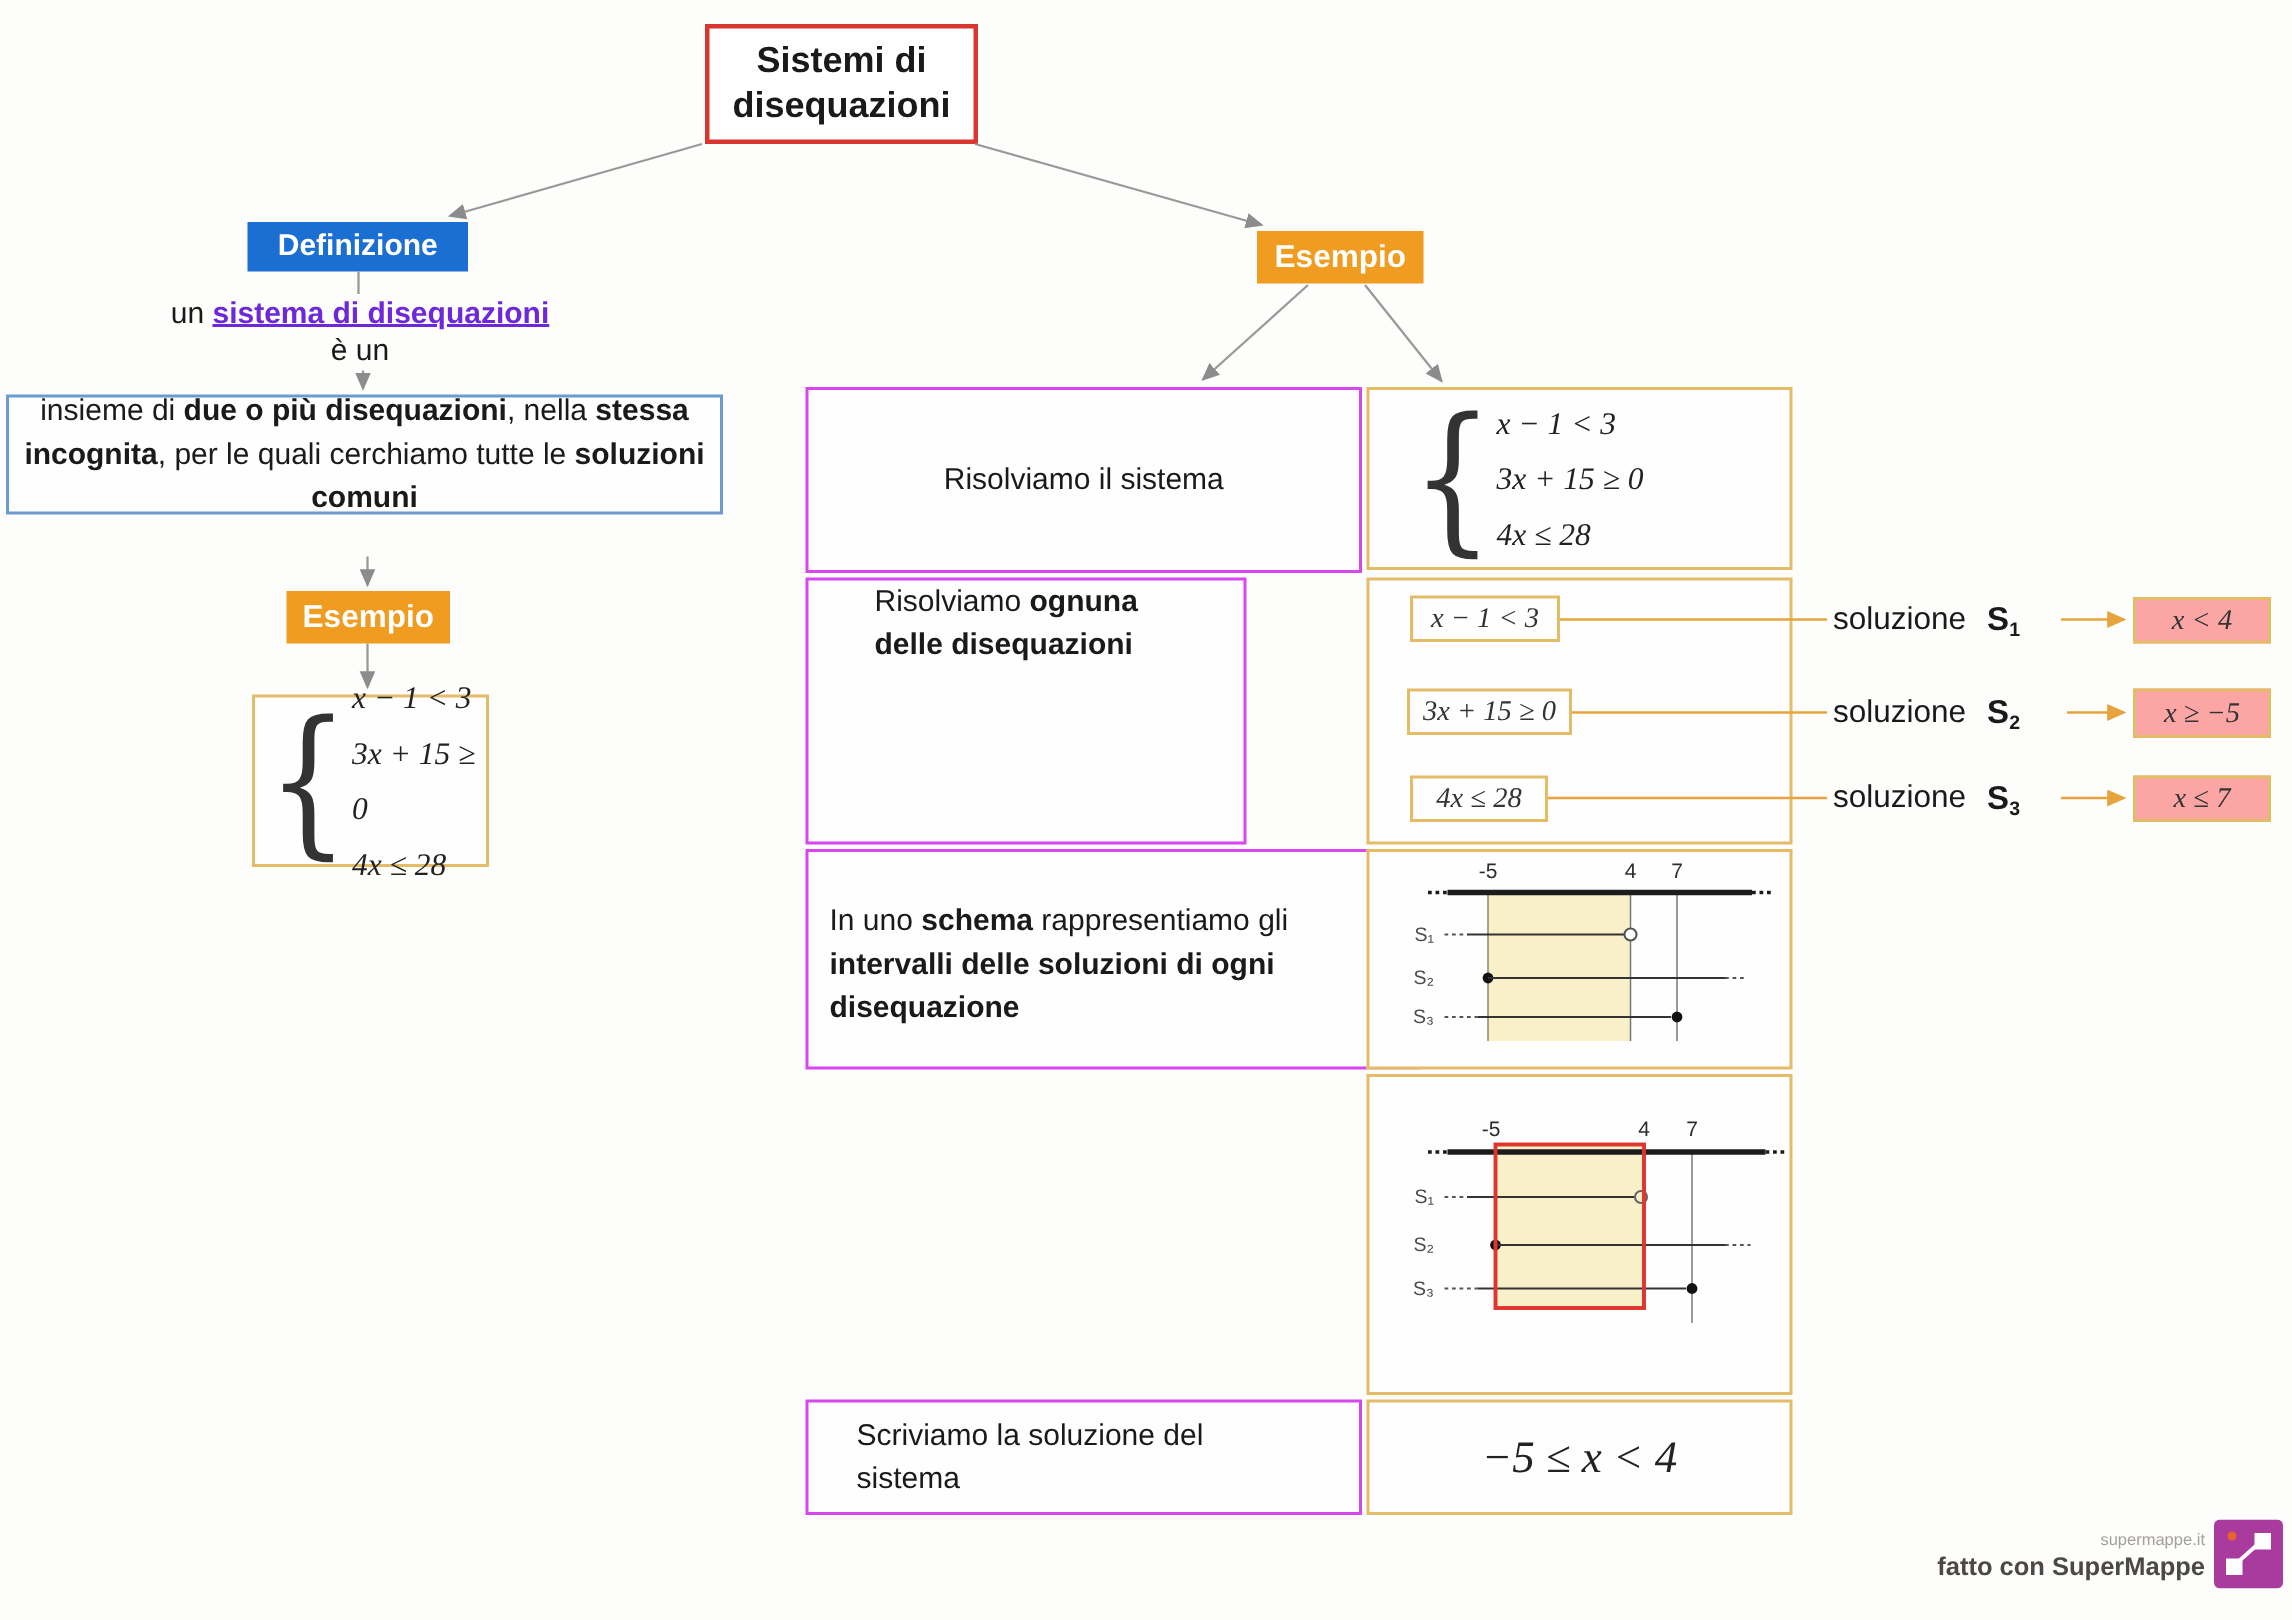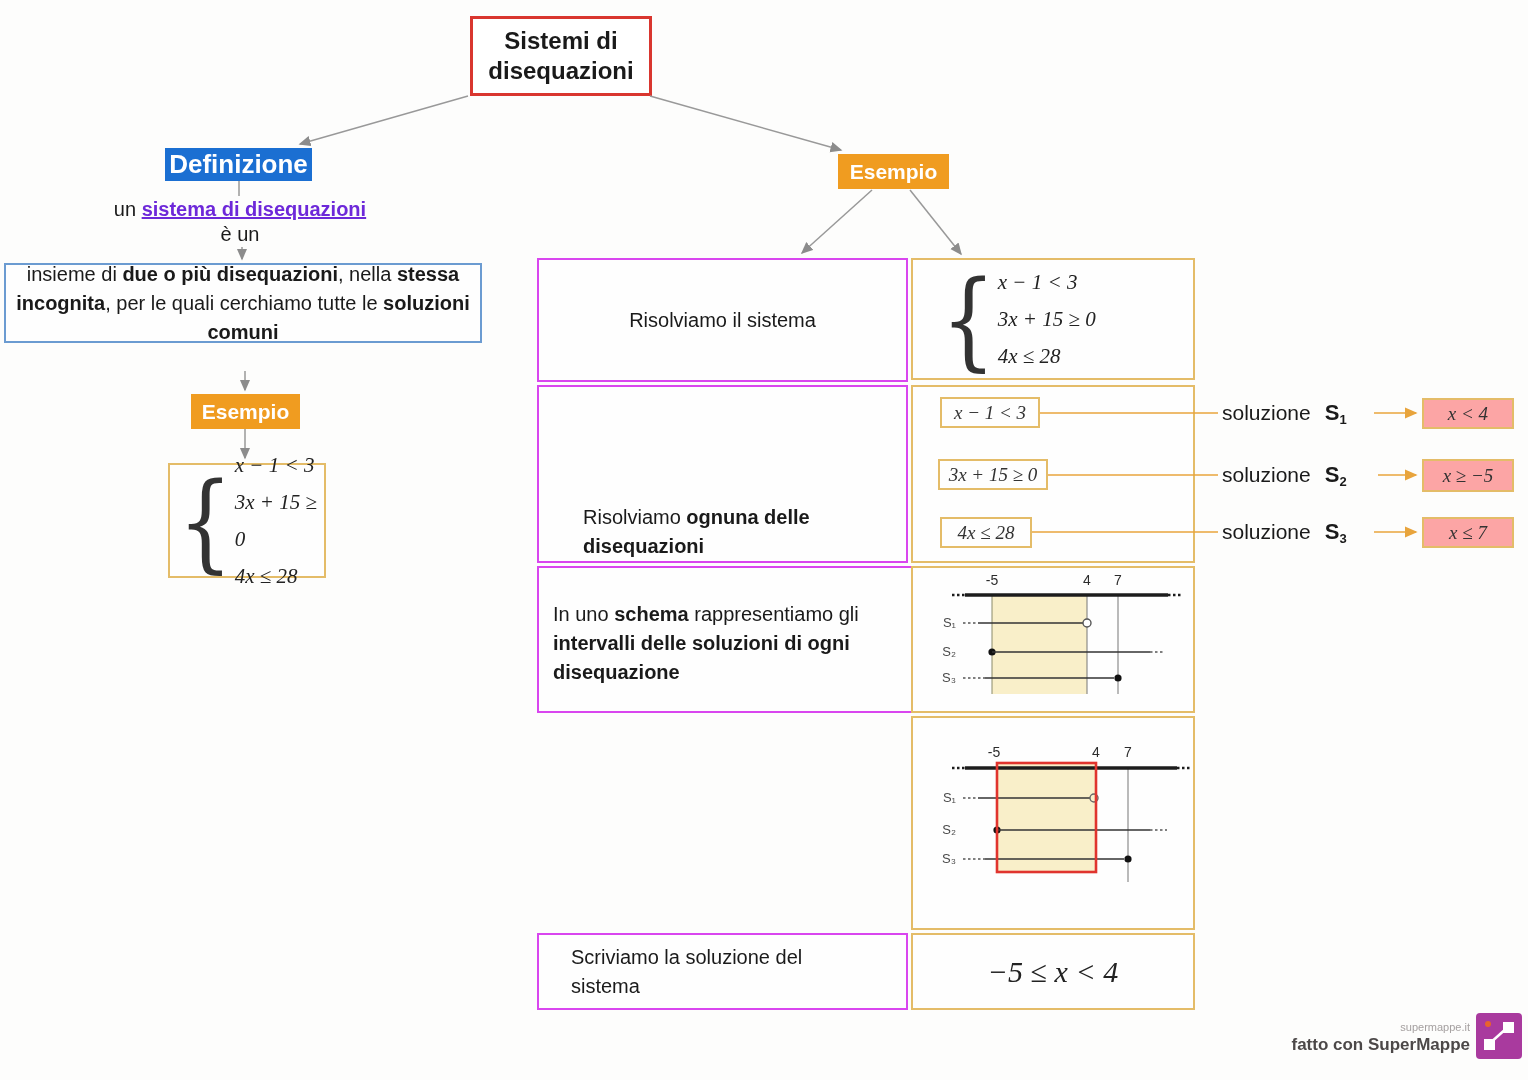--- a/index.html
+++ b/index.html
@@ -1,21 +1,21 @@
 <!DOCTYPE html>
 <html><head>
 <meta charset="utf-8">
 <style>
   html,body{margin:0;padding:0;background:#ffffff;}
   .canvas{position:relative;width:1528px;height:1080px;background:#fdfdfc;overflow:hidden;
           font-family:"Liberation Sans",sans-serif;color:#1a1a1a;}
   .abs{position:absolute;box-sizing:border-box;}
   .node{display:flex;align-items:center;justify-content:center;text-align:center;font-weight:bold;}
   .title-node{border:3px solid #d9362f;background:#fff;font-size:24px;line-height:30px;z-index:2;}
-  .blue-node{background:#1b6fd2;color:#fff;font-size:26px;z-index:2;}
+  .blue-node{background:#1b6fd2;color:#fff;font-size:20px;z-index:2;}
   .orange-node{background:#f09c20;color:#fff;font-size:21px;z-index:2;}
   .lead{font-size:20px;line-height:25px;text-align:center;z-index:2;}
   .blue-t{color:#6d28d9;text-decoration:underline;}
   .b{font-weight:bold;}
   .red-t{color:#e0342e;font-weight:bold;}
   .def-box{border:2px solid #6b9bd1;background:#fefefe;font-size:20px;line-height:29px;text-align:center;
            display:flex;align-items:center;justify-content:center;padding:4px 10px;z-index:2;}
   .cell{background:#fefefe;z-index:1;}
   .cell.green{border:2px solid #d946ef;}
   .cell.gold{border:2px solid #e4bc68;}
@@ -81,21 +81,21 @@
   </div>
 
   <div class="abs node orange-node" style="left:838px;top:154px;width:111px;height:35px;">
     <span>Esempio</span>
   </div>
 
   <div class="abs cell green" style="left:537px;top:258px;width:371px;height:124px;display:flex;align-items:center;justify-content:center;">
     <span class="cell-text">Risolviamo il sistema</span>
   </div>
 
-  <div class="abs cell green" style="left:537px;top:385px;width:371px;height:178px;display:flex;align-items:flex-end;">
+  <div class="abs cell green" style="left:537px;top:385px;width:294px;height:178px;display:flex;align-items:flex-start;">
     <div class="cell-text" style="padding-left:44px;padding-right:20px;"><span>Risolviamo </span><span class="b">ognuna delle disequazioni</span></div>
   </div>
 
   <div class="abs cell green" style="left:537px;top:566px;width:409px;height:147px;">
     <div class="cell-text" style="padding:32px 12px 0 14px;"><span>In uno </span><span class="b">schema</span><span> rappresentiamo gli </span><span class="b">intervalli delle soluzioni di ogni disequazione</span></div>
   </div>
 
 
   <div class="abs cell green" style="left:537px;top:933px;width:371px;height:77px;display:flex;align-items:center;">
     <span class="cell-text" style="padding-left:32px;padding-right:60px;">Scriviamo la soluzione del sistema</span>

